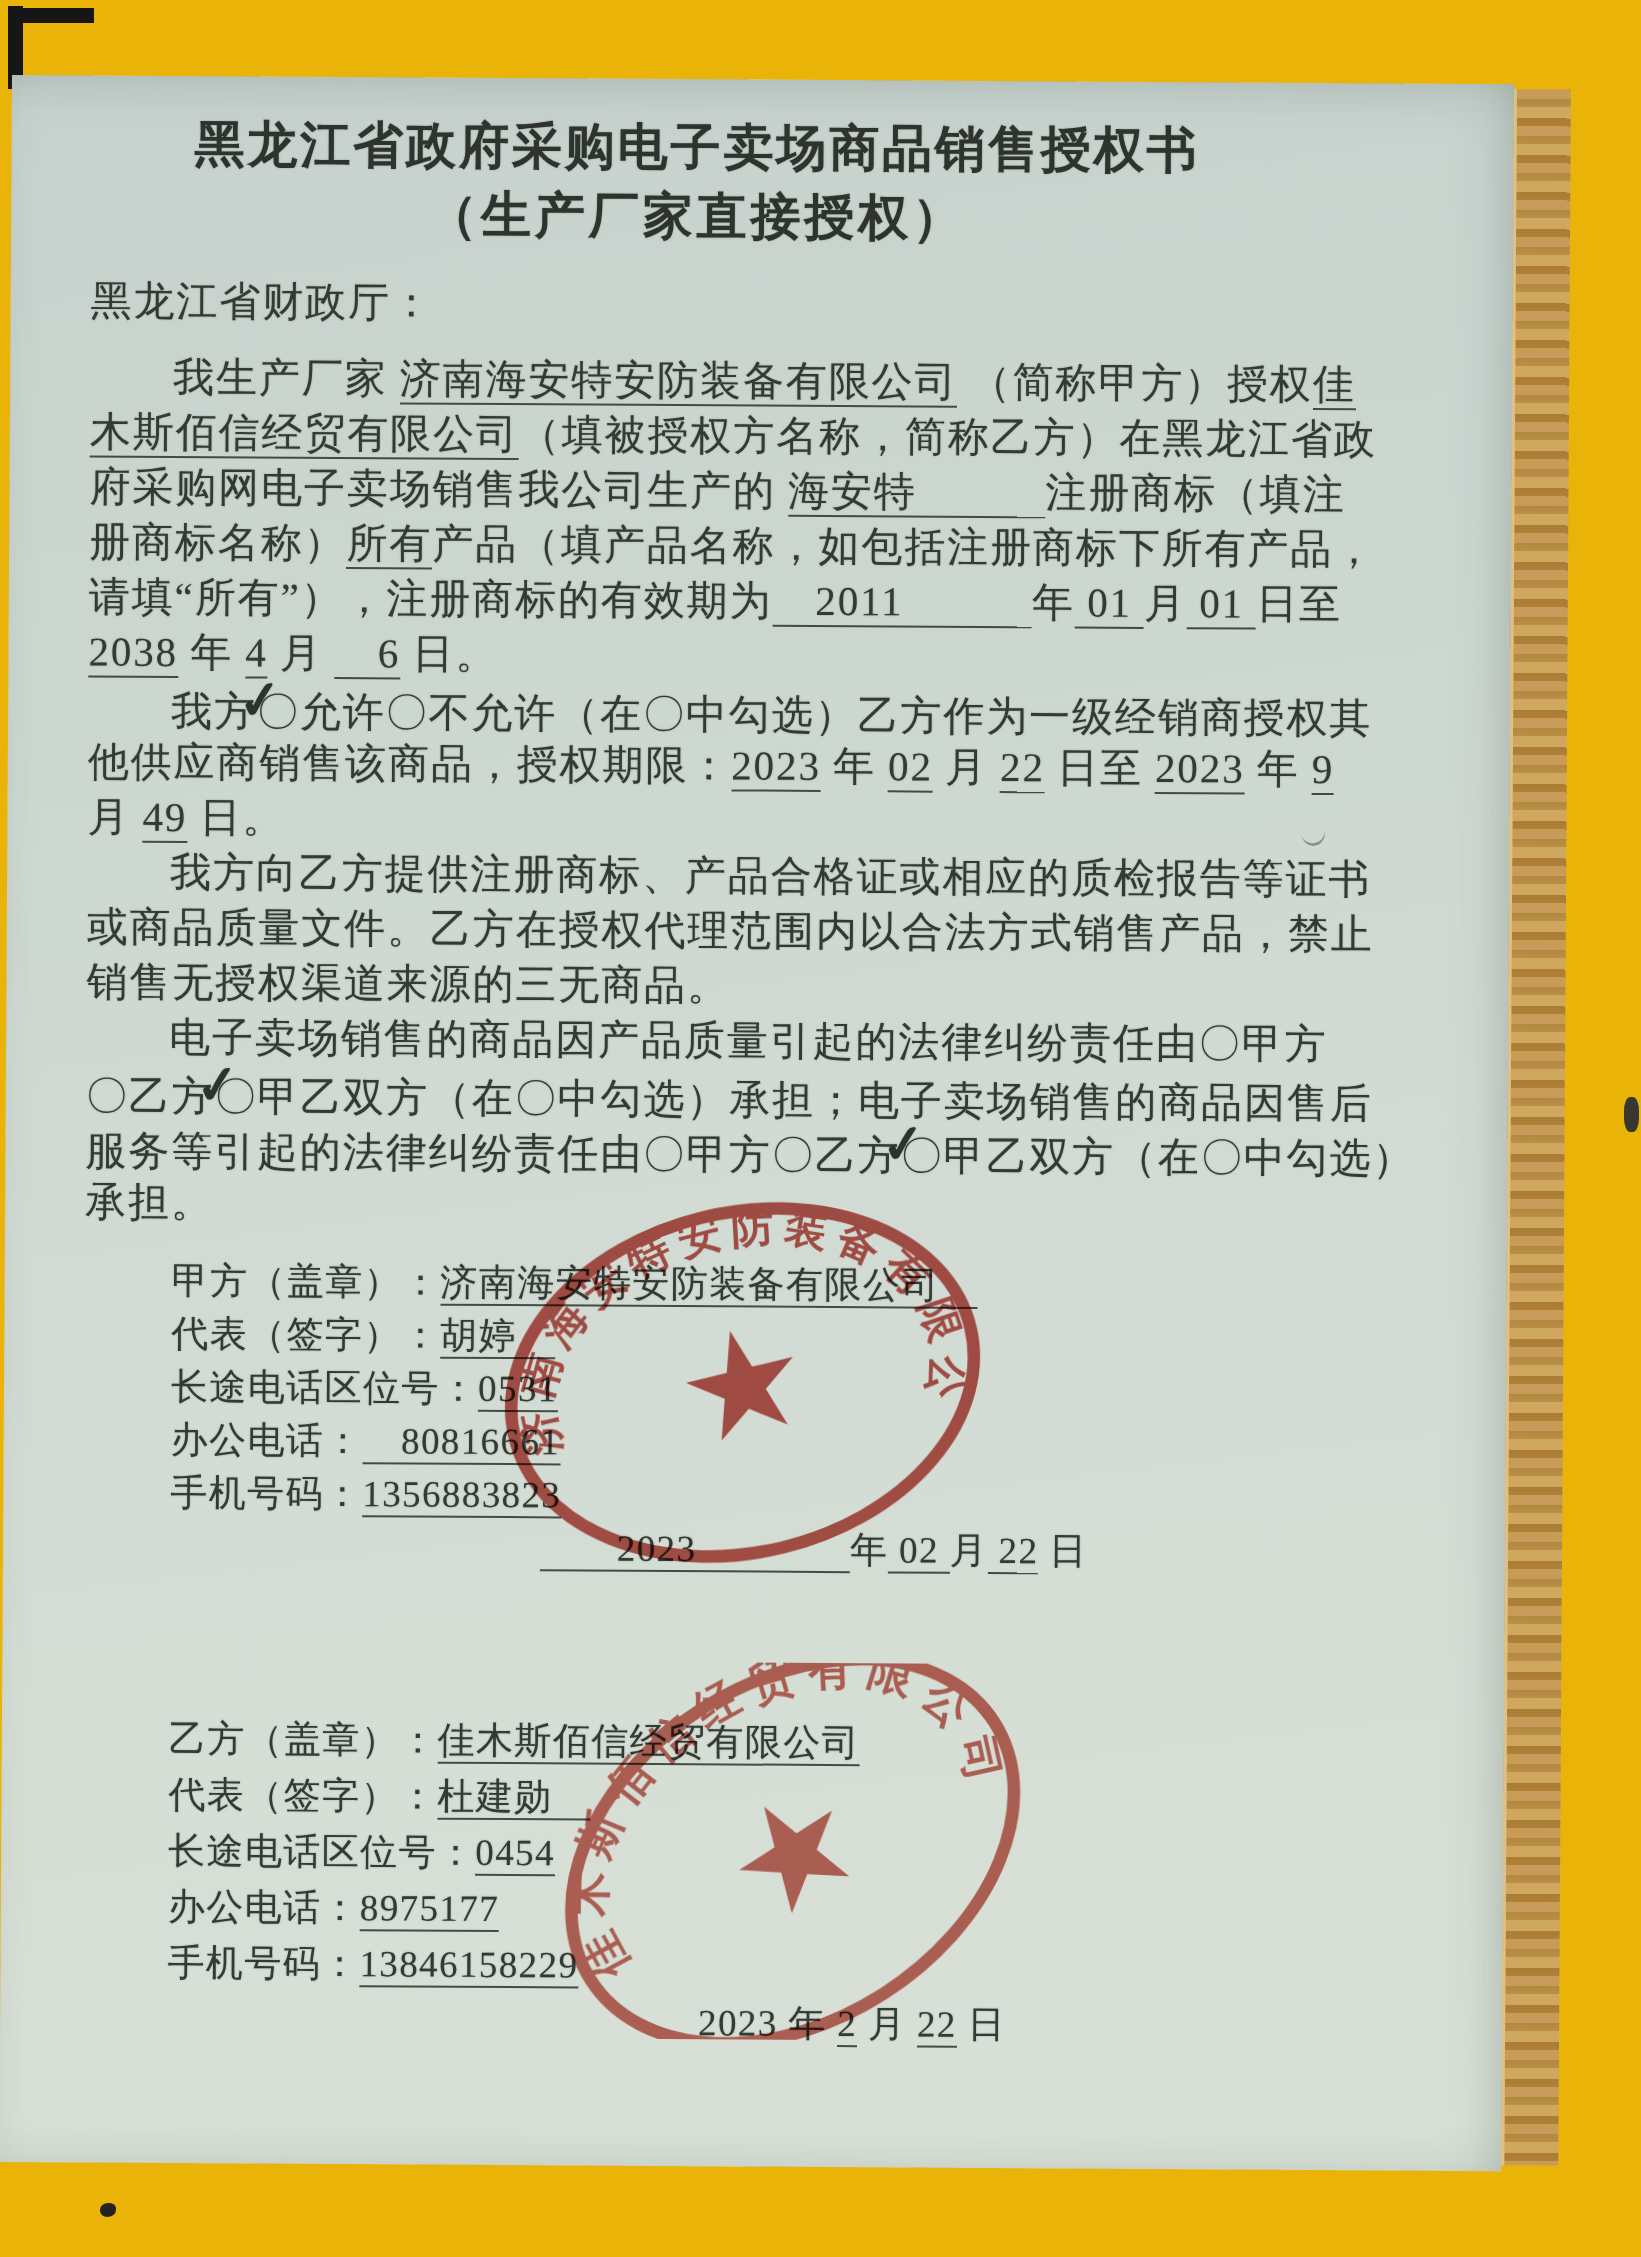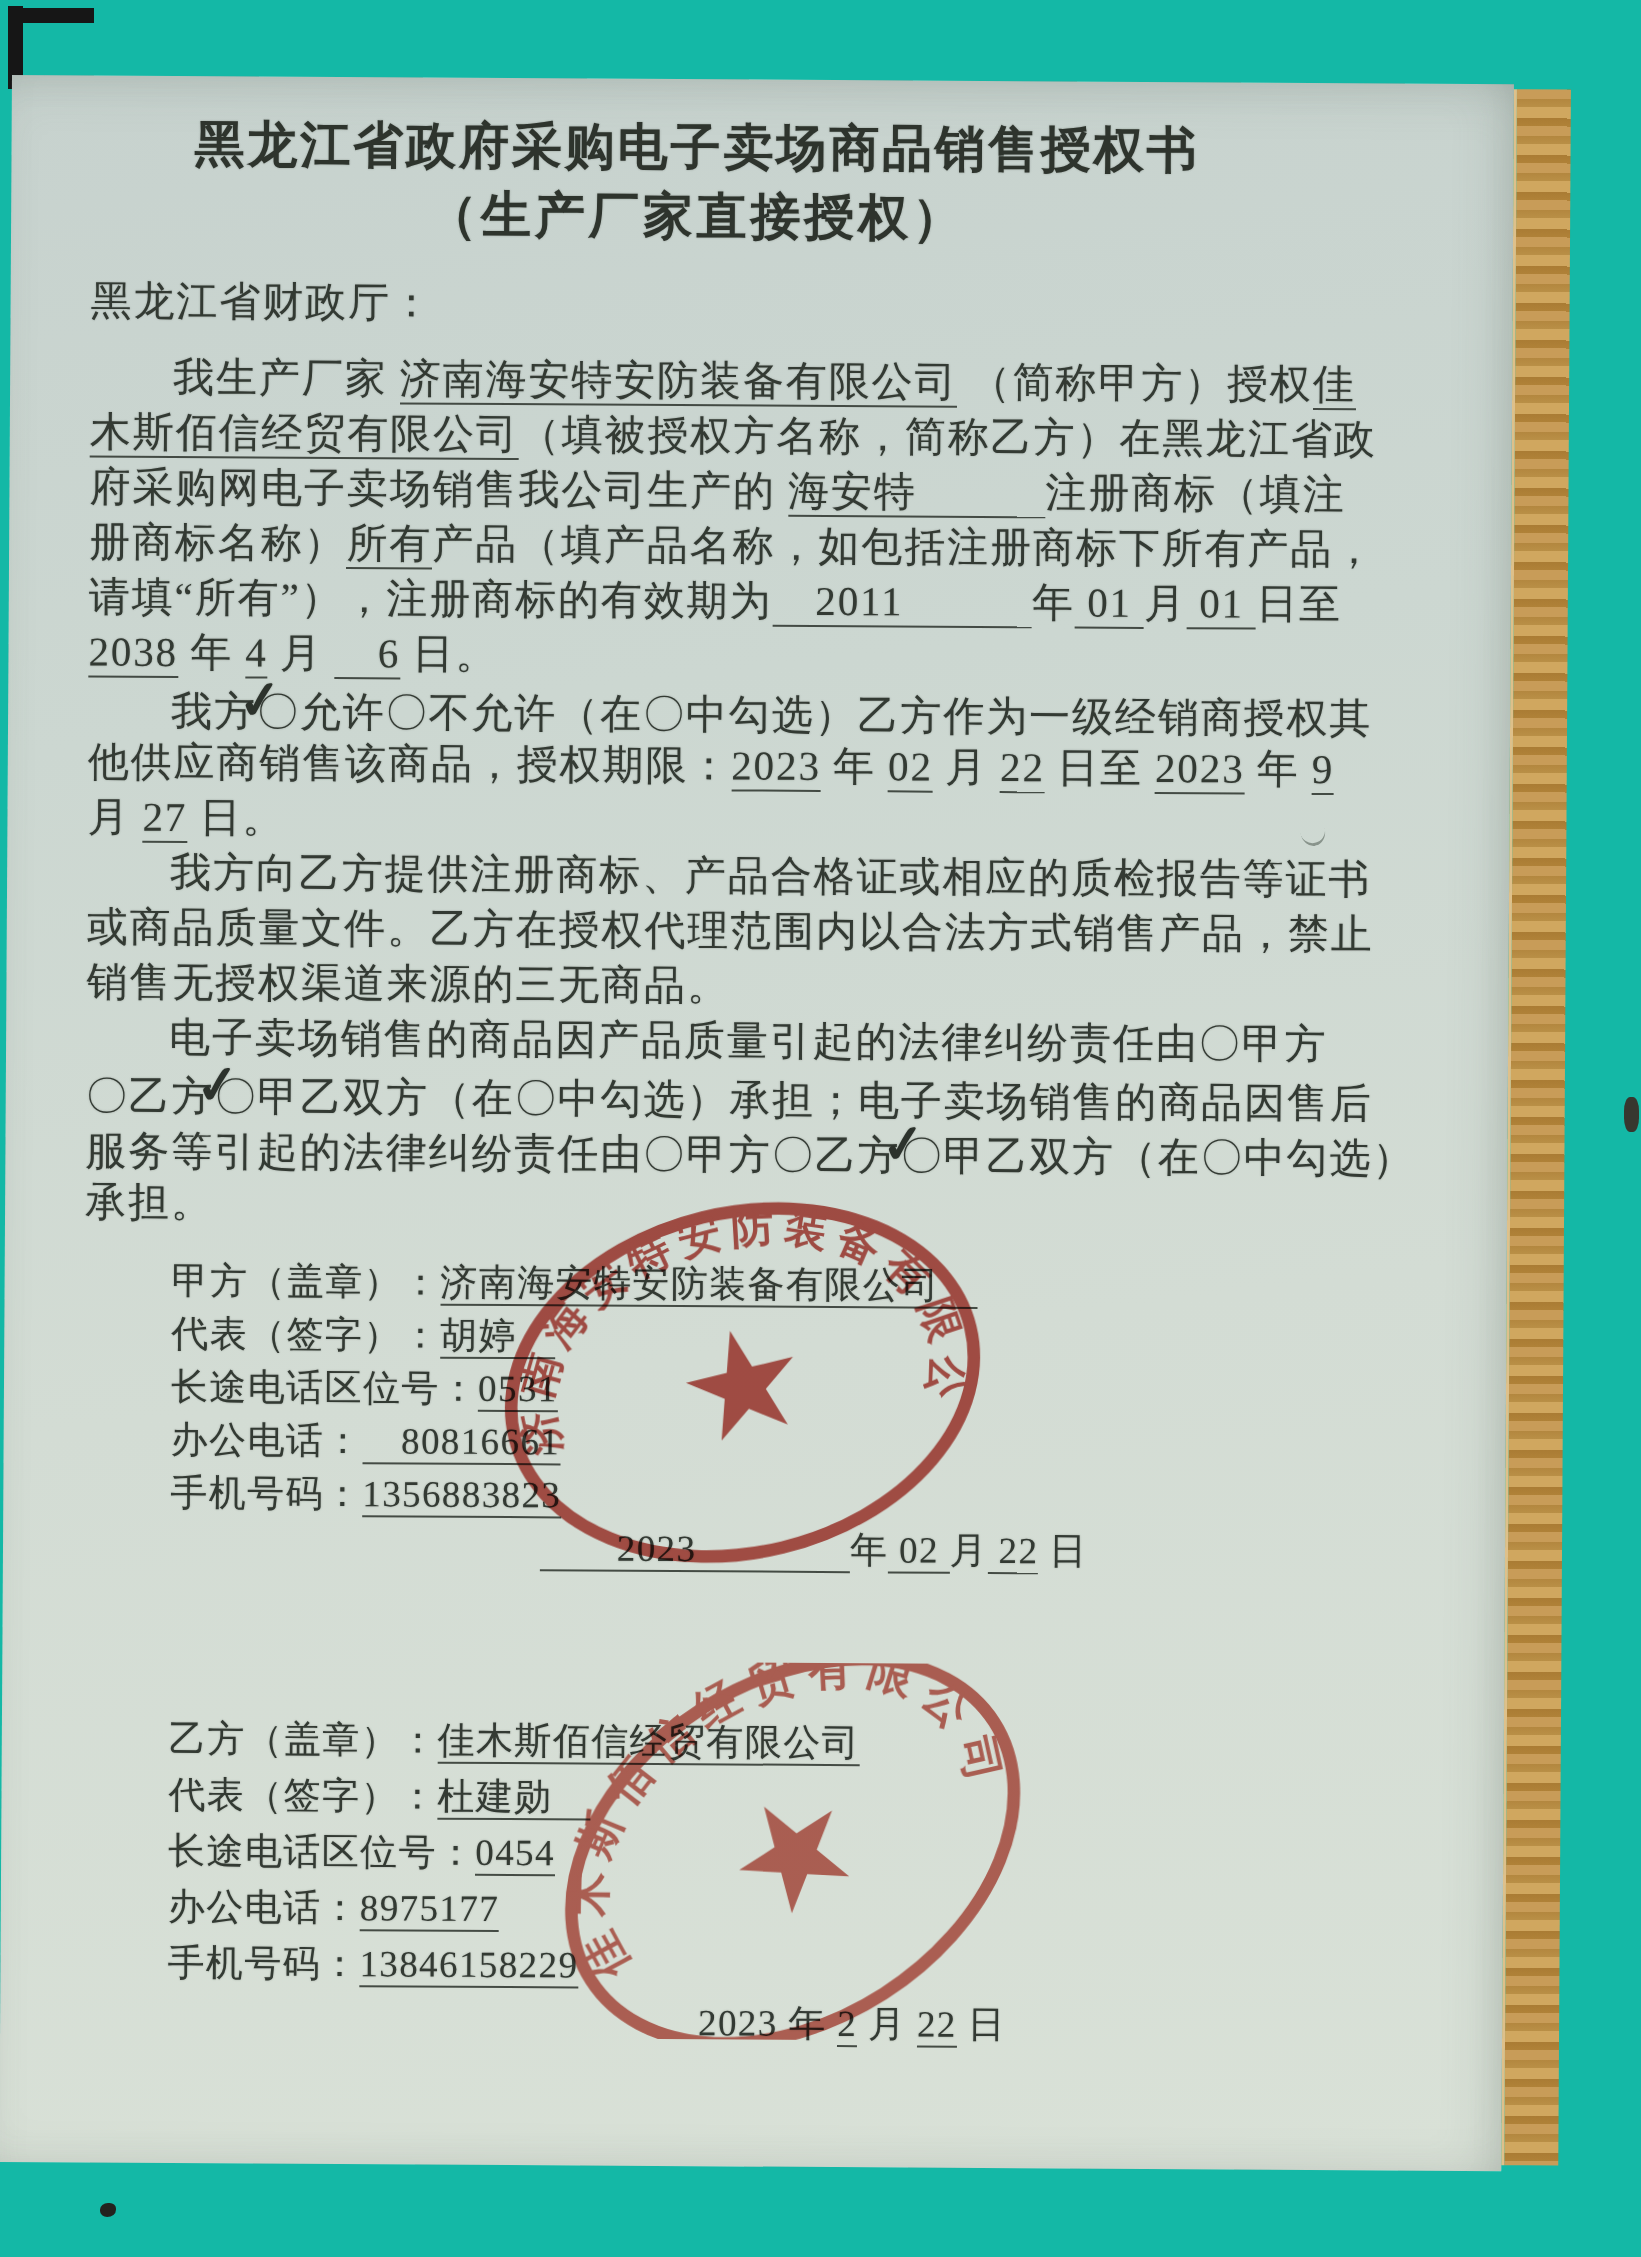--- a/index.html
+++ b/index.html
@@ -1,18 +1,18 @@
 <!DOCTYPE html>
 <html><head>
 <meta charset="utf-8">
 <style>
   html,body{margin:0;padding:0;}
   .page{
     position:relative; width:1641px; height:2257px;
-    background:#14b8a6; overflow:hidden;
+    background:#eab308; overflow:hidden;
     font-family:"Liberation Serif","DejaVu Serif",serif;
   }
   
   .corner-h{position:absolute; left:15.4px; top:7.7px; width:79px; height:15.4px; background:#161616;}
   .corner-v{position:absolute; left:7.7px;  top:5.8px; width:15.4px; height:83px; background:#161616;}
   .speck-bl{position:absolute; left:100px; top:2203px; width:16.4px; height:13.5px; background:#23231f; border-radius:50% 40% 55% 45%;}
   .notch-r{position:absolute; left:1624px; top:1097px; width:15.4px; height:35px; background:#37372f; border-radius:40%;}
 
   
   .scan{position:absolute; left:11.6px; top:75px; width:1560px; height:2087px;
@@ -112,21 +112,21 @@
 
       <div class="body-text">
           <div class="line indent"><span>我生产厂家 </span><span class="u">济南海安特安防装备有限公司</span><span> （简称甲方）授权</span><span class="u">佳</span></div>
           <div class="line"><span class="u">木斯佰信经贸有限公司</span><span>（填被授权方名称，简称乙方）在黑龙江省政</span></div>
           <div class="line"><span>府采购网电子卖场销售我公司生产的 </span><span class="u">海安特　　　</span><span>注册商标（填注</span></div>
           <div class="line"><span>册商标名称）</span><span class="u">所有</span><span>产品（填产品名称，如包括注册商标下所有产品，</span></div>
           <div class="line"><span>请填“所有”），注册商标的有效期为</span><span class="u">　2011　　　</span><span>年</span><span class="u"> 01 </span><span>月</span><span class="u"> 01 </span><span> 日至</span></div>
           <div class="line"><span class="u">2038</span><span> 年 </span><span class="u">4</span><span> 月 </span><span class="u">　6</span><span> 日。</span></div>
           <div class="line indent"><span>我方</span><span>〇</span><span class="ck">✓</span><span>允许〇不允许（在〇中勾选）乙方作为一级经销商授权其</span></div>
           <div class="line"><span>他供应商销售该商品，授权期限：</span><span class="u">2023</span><span> 年 </span><span class="u">02</span><span> 月 </span><span class="u">22</span><span> 日至 </span><span class="u">2023</span><span> 年 </span><span class="u">9</span></div>
-          <div class="line"><span>月 </span><span class="u">27</span><span> 日。</span></div>
+          <div class="line"><span>月 </span><span class="u">49</span><span> 日。</span></div>
           <div class="line indent"><span>我方向乙方提供注册商标、产品合格证或相应的质检报告等证书</span></div>
           <div class="line"><span>或商品质量文件。乙方在授权代理范围内以合法方式销售产品，禁止</span></div>
           <div class="line"><span>销售无授权渠道来源的三无商品。</span></div>
           <div class="line indent"><span>电子卖场销售的商品因产品质量引起的法律纠纷责任由〇甲方</span></div>
           <div class="line"><span>〇乙方</span><span>〇</span><span class="ck">✓</span><span>甲乙双方（在〇中勾选）承担；电子卖场销售的商品因售后</span></div>
           <div class="line"><span>服务等引起的法律纠纷责任由〇甲方〇乙方</span><span>〇</span><span class="ck">✓</span><span>甲乙双方（在〇中勾选）</span></div>
           <div class="line"><span>承担。</span></div>
         </div>
 
       <div class="party party-a">

